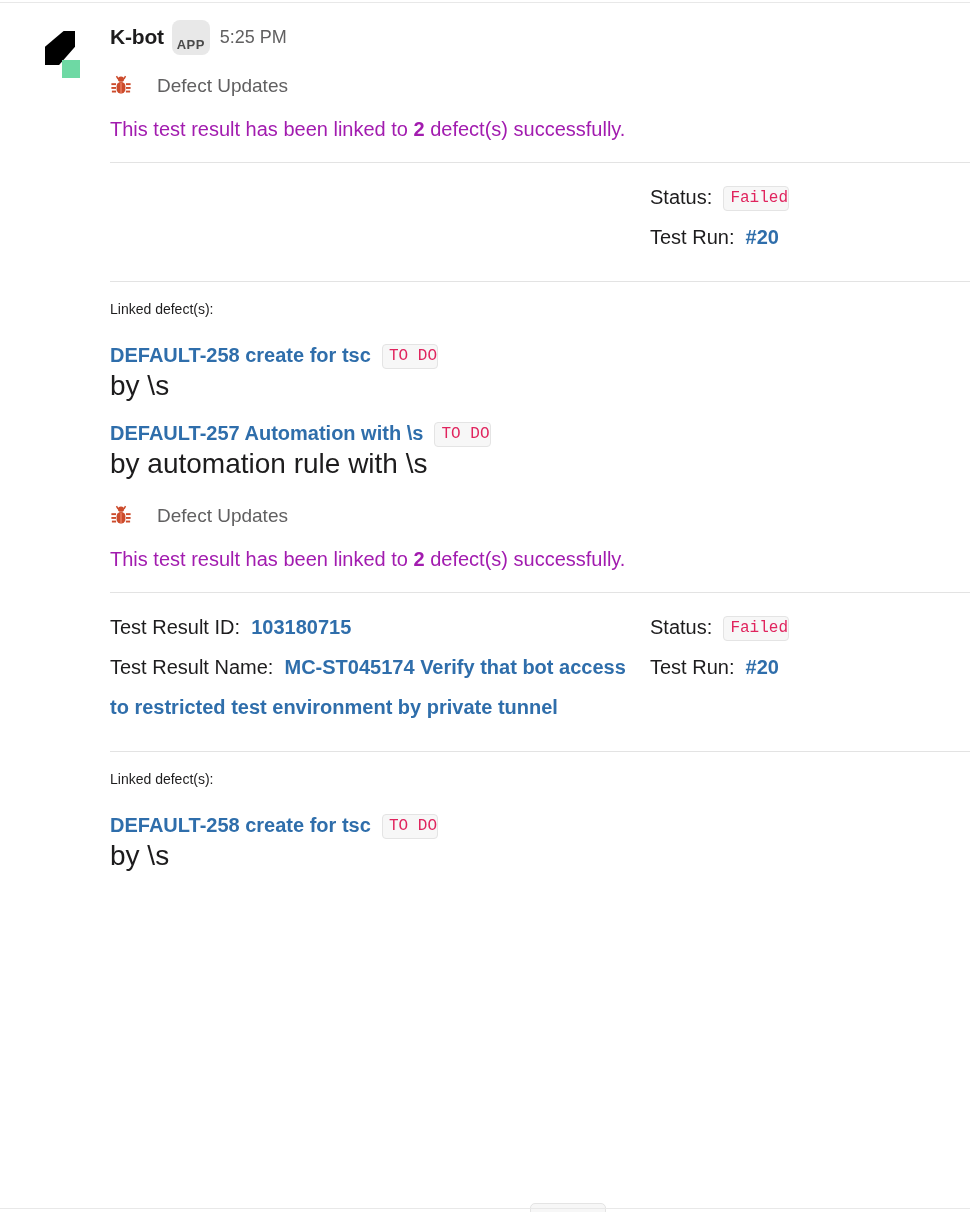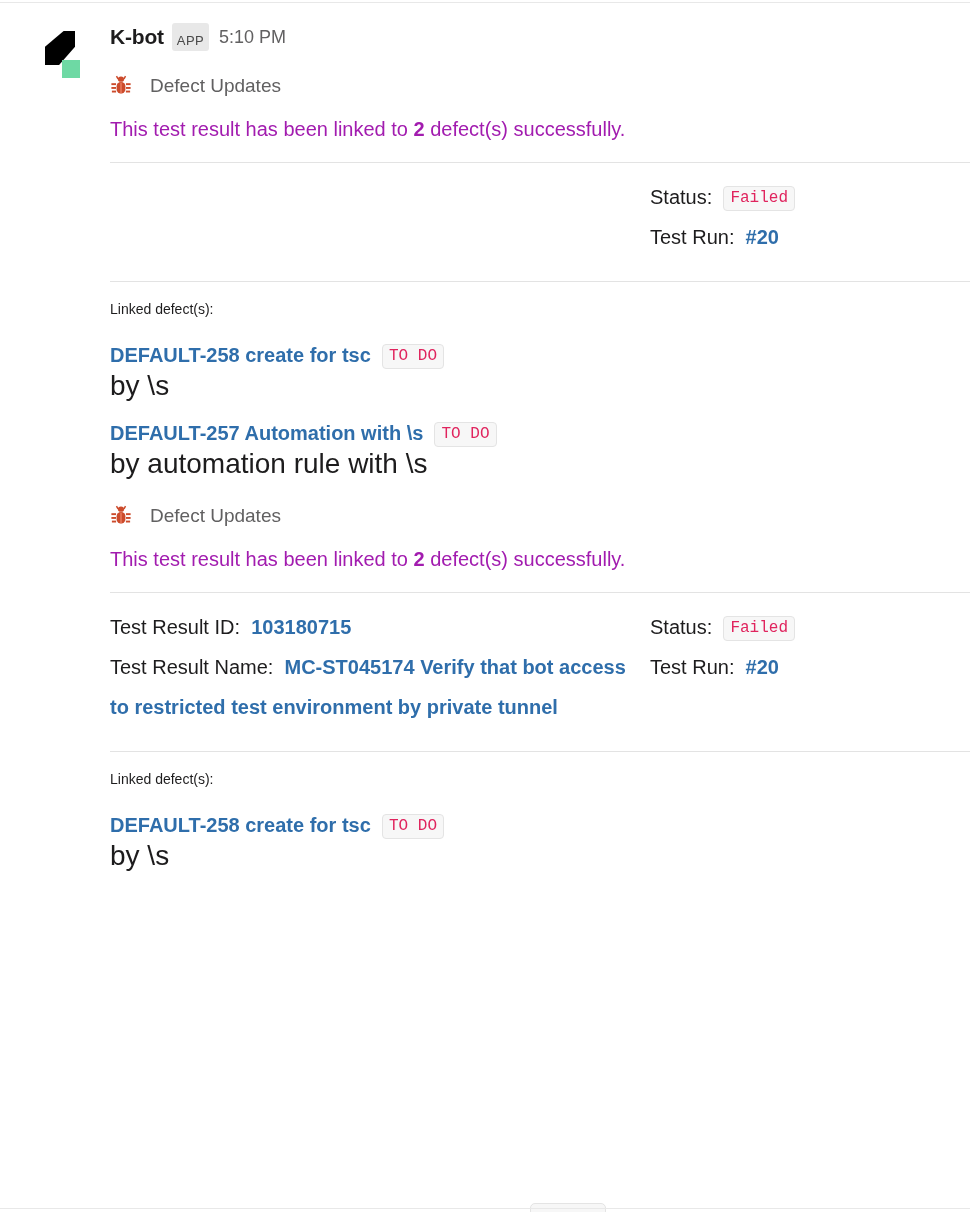--- a/index.html
+++ b/index.html
@@ -90,44 +90,44 @@
     font-size: 21px;
     font-weight: bold;
     color: #1d1c1d;
     letter-spacing: -0.2px;
   }
   .app-badge {
     display: inline-block;
     background: #e8e8e8;
     color: #4a4a4a;
     font-size: 13px;
-    font-weight: normal;
+    font-weight: bold;
     letter-spacing: 0.4px;
-    padding: 10px 5px 2px 5px;
-    border-radius: 3px;
+    padding: 17px 5px 2px 5px;
+    border-radius: 8px;
     line-height: 16px;
   }
   .timestamp {
     font-size: 18px;
     color: #616061;
     margin-left: 2px;
   }
 
   
   .body-col {
     position: absolute;
     left: 110px;
     top: 58px;
     width: 860px;
   }
 
   .attachment-title {
     display: flex;
     align-items: center;
-    gap: 18px;
+    gap: 25px;
     height: 28px;
     margin-bottom: 4px;
   }
   .bug-icon {
     width: 22px;
     height: 22px;
     display: inline-block;
     flex: 0 0 22px;
   }
   .attachment-title-text {
@@ -175,21 +175,21 @@
   }
 
   .code-badge {
     display: inline-block;
     font-family: "Liberation Mono", monospace;
     font-size: 16px;
     color: #e0245e;
     background: #f7f7f7;
     border: 1px solid #e4e4e4;
     border-radius: 4px;
-    padding: 1px 6px 2px 6px;
+    padding: 1px 0 2px 6px;
     line-height: 20px;
     vertical-align: 2px;
     white-space: pre;
   }
 
   .section-label {
     font-size: 14px;
     color: #1d1c1d;
     line-height: 30px;
     padding-top: 12px;
@@ -241,21 +241,21 @@
     <div class="avatar-col">
       <div class="avatar">
         <div class="avatar-mark"></div>
         <div class="avatar-square"></div>
       </div>
     </div>
 
     <div class="msg-header">
       <span class="sender-name">K-bot</span>
       <span class="app-badge">APP</span>
-      <span class="timestamp">5:10 PM</span>
+      <span class="timestamp">5:25 PM</span>
     </div>
 
     <div class="body-col">
 
       <div>
 
         <div class="attachment-title">
           <span class="bug-icon">
             <svg viewBox="0 0 22 22" width="22" height="22" aria-hidden="true">
               <g fill="#cc4b2c">

